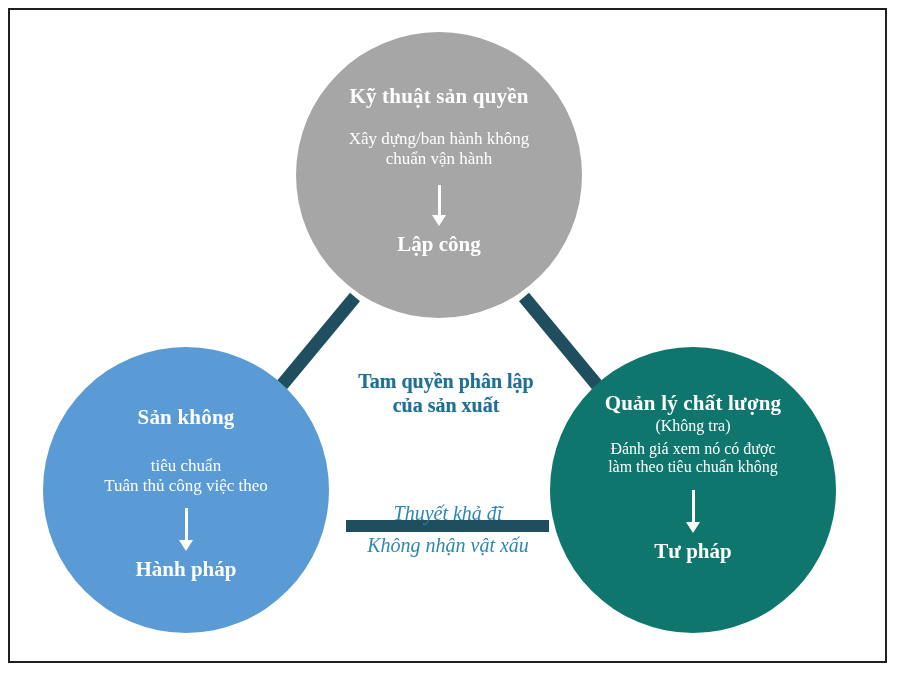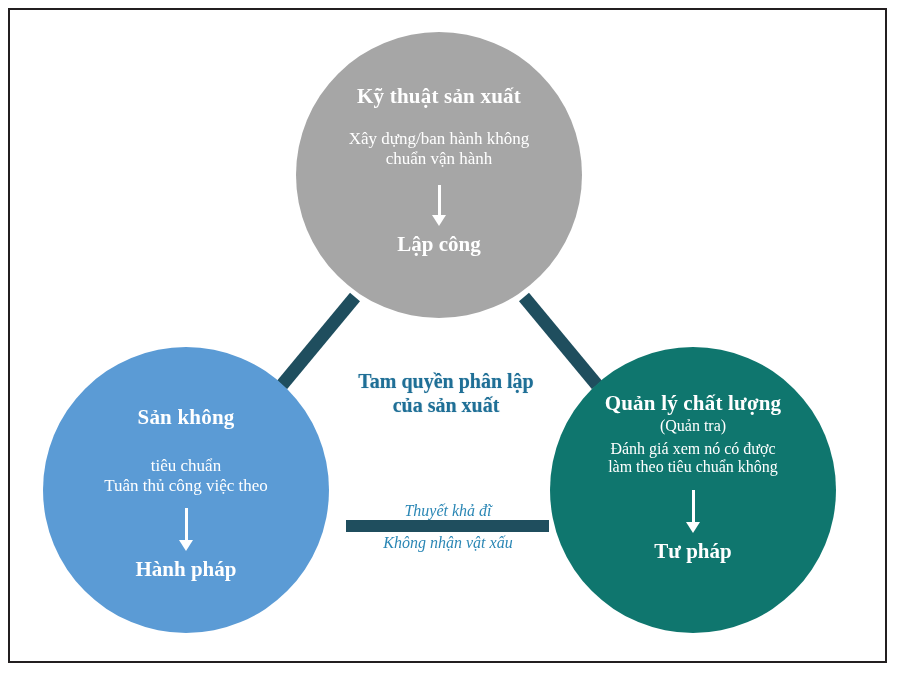--- a/index.html
+++ b/index.html
@@ -140,21 +140,21 @@
     font-weight: bold;
     font-size: 20px;
     line-height: 1.22;
     text-shadow: 0 0 1px rgba(31,111,150,0.45);
   }
   .edge-label {
     position: absolute;
     text-align: center;
     color: #2b87b5;
     font-style: italic;
-    font-size: 16px;
+    font-size: 20px;
     white-space: nowrap;
   }
   #edge-label-upper {
     left: 350px;
     top: 502px;
     width: 196px;
   }
   #edge-label-lower {
     left: 348px;
     top: 534px;
@@ -170,21 +170,21 @@
 
   <div class="stage">
 
     <svg class="connectors" viewBox="0 0 897 675">
       <line x1="355" y1="297" x2="282" y2="385" stroke="#1f4e5e" stroke-width="13" stroke-linecap="butt"></line>
       <line x1="524" y1="297" x2="597" y2="385" stroke="#1f4e5e" stroke-width="13" stroke-linecap="butt"></line>
       <line x1="346" y1="526" x2="549" y2="526" stroke="#1f4e5e" stroke-width="12" stroke-linecap="butt"></line>
     </svg>
 
     <div class="circle" id="circle-top">
-      <div class="c-title">Kỹ thuật sản xuất</div>
+      <div class="c-title">Kỹ thuật sản quyền</div>
       <div class="c-sub">
         <div>Xây dựng/ban hành không</div>
         <div>chuẩn vận hành</div>
       </div>
       <div class="arrow-down">
         <div class="arrow-shaft"></div>
         <div class="arrow-head"></div>
       </div>
       <div class="c-outcome">Lập công</div>
     </div>
@@ -197,21 +197,21 @@
       </div>
       <div class="arrow-down">
         <div class="arrow-shaft"></div>
         <div class="arrow-head"></div>
       </div>
       <div class="c-outcome">Hành pháp</div>
     </div>
 
     <div class="circle" id="circle-right">
       <div class="c-title">Quản lý chất lượng</div>
-      <div class="c-paren">(Quản tra)</div>
+      <div class="c-paren">(Không tra)</div>
       <div class="c-subsmall">
         <div>Đánh giá xem nó có được</div>
         <div>làm theo tiêu chuẩn không</div>
       </div>
       <div class="arrow-down">
         <div class="arrow-shaft"></div>
         <div class="arrow-head"></div>
       </div>
       <div class="c-outcome">Tư pháp</div>
     </div>

